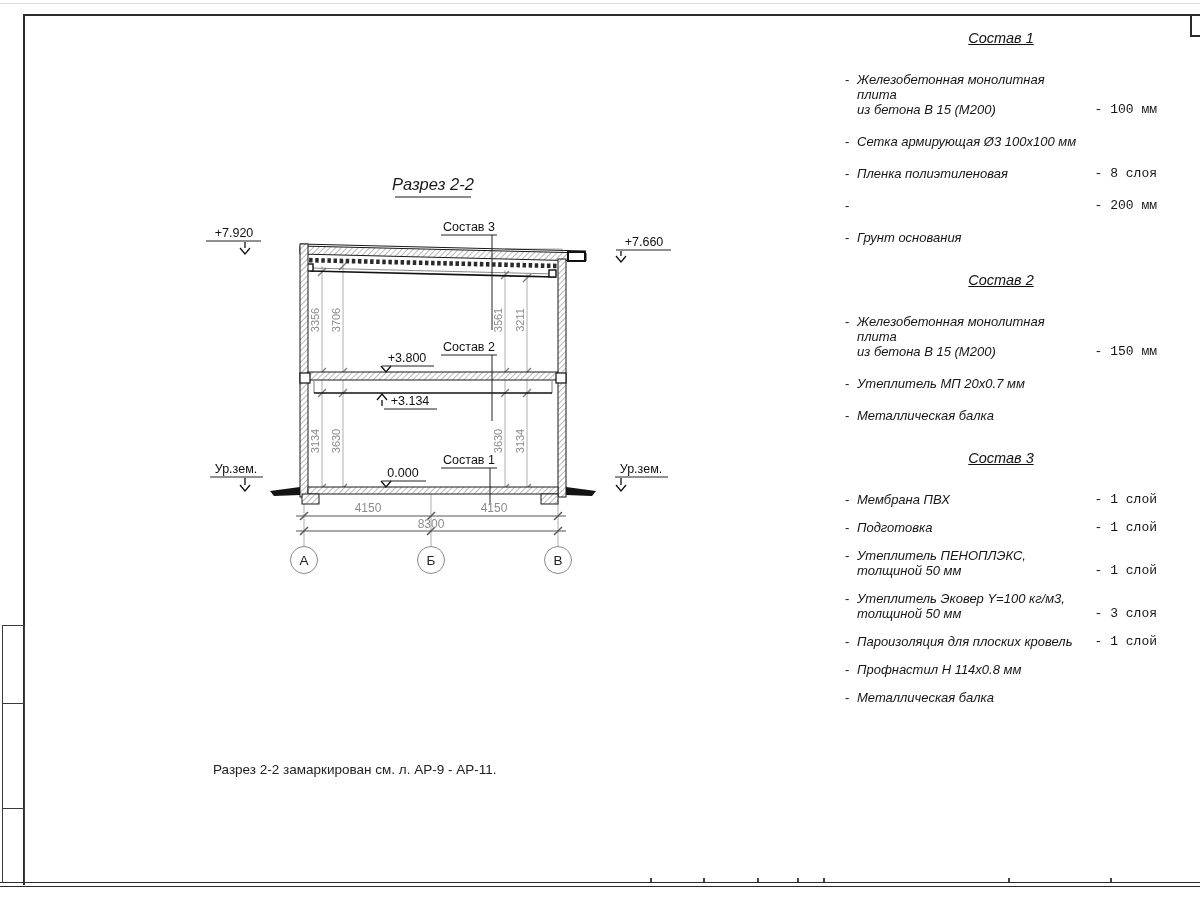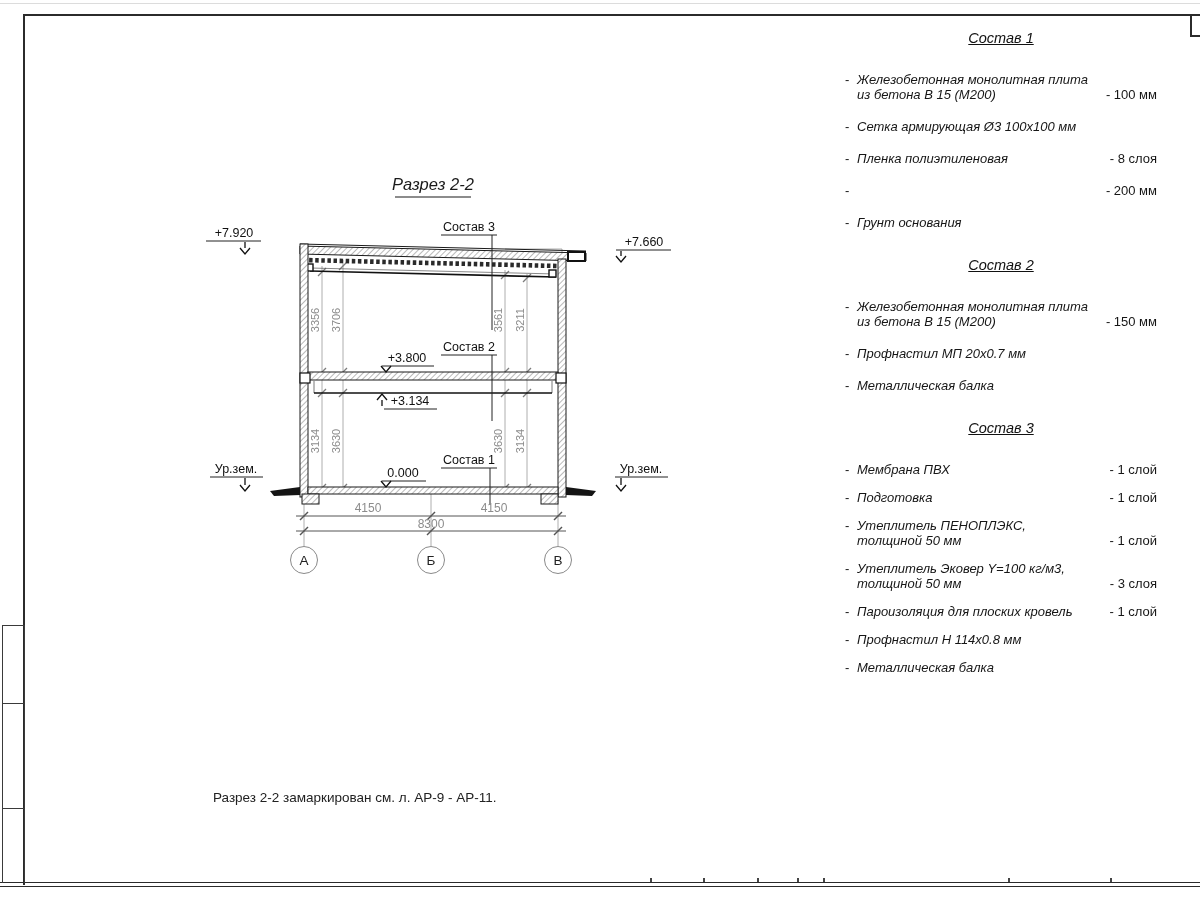--- a/index.html
+++ b/index.html
@@ -30,23 +30,23 @@
   .t-axis{font-size:13.5px;fill:#222;}
   
   .layers{left:845px;top:31px;width:312px;font-size:13px;line-height:15px;color:#161616;}
   .sec-h{text-align:center;font-style:italic;font-size:14.5px;
     text-decoration:underline;margin:0 0 26px 0;color:#111;}
   .sec-1 .sec-h,.sec-2 .sec-h{margin-top:28px;}
   .item{display:flex;align-items:flex-end;margin-bottom:17px;}
   .sec-2 .item{margin-bottom:13px;}
   .dash{width:12px;flex:0 0 12px;align-self:flex-start;}
   .txt{white-space:pre-line;font-style:italic;}
-  .val{margin-left:auto;padding-left:8px;white-space:nowrap;text-align:left;}
+  .val{margin-left:auto;padding-left:8px;white-space:nowrap;text-align:left;font-family:Liberation Mono, monospace;}
   
-  .note{left:213px;top:762px;font-size:13.5px;color:#222;margin-top:28px;}
+  .note{left:213px;top:762px;font-size:13.5px;color:#222;}
 </style>
 </head>
 <body>
 
 <div class="abs edge-top"></div>
 <div class="abs frame"></div>
 <div class="abs frame-bottom"></div>
 <div class="abs margin-box mb1"></div>
 <div class="abs margin-box mb2"></div>
 <div class="abs margin-box mb3"></div>
@@ -259,21 +259,21 @@
     <div class="sec sec-1">
       <div class="sec-h">Состав 2</div>
       <div class="item">
         <span class="dash">-</span>
         <span class="txt">Железобетонная  монолитная плита
 из бетона В 15 (М200)</span>
         <span class="val">- 150 мм</span>
       </div>
       <div class="item">
         <span class="dash">-</span>
-        <span class="txt">Профнастил МП 20х0.7 мм</span>
+        <span class="txt">Утеплитель МП 20х0.7 мм</span>
       </div>
       <div class="item">
         <span class="dash">-</span>
         <span class="txt">Металлическая балка</span>
       </div>
     </div>
     <div class="sec sec-2">
       <div class="sec-h">Состав 3</div>
       <div class="item">
         <span class="dash">-</span>

